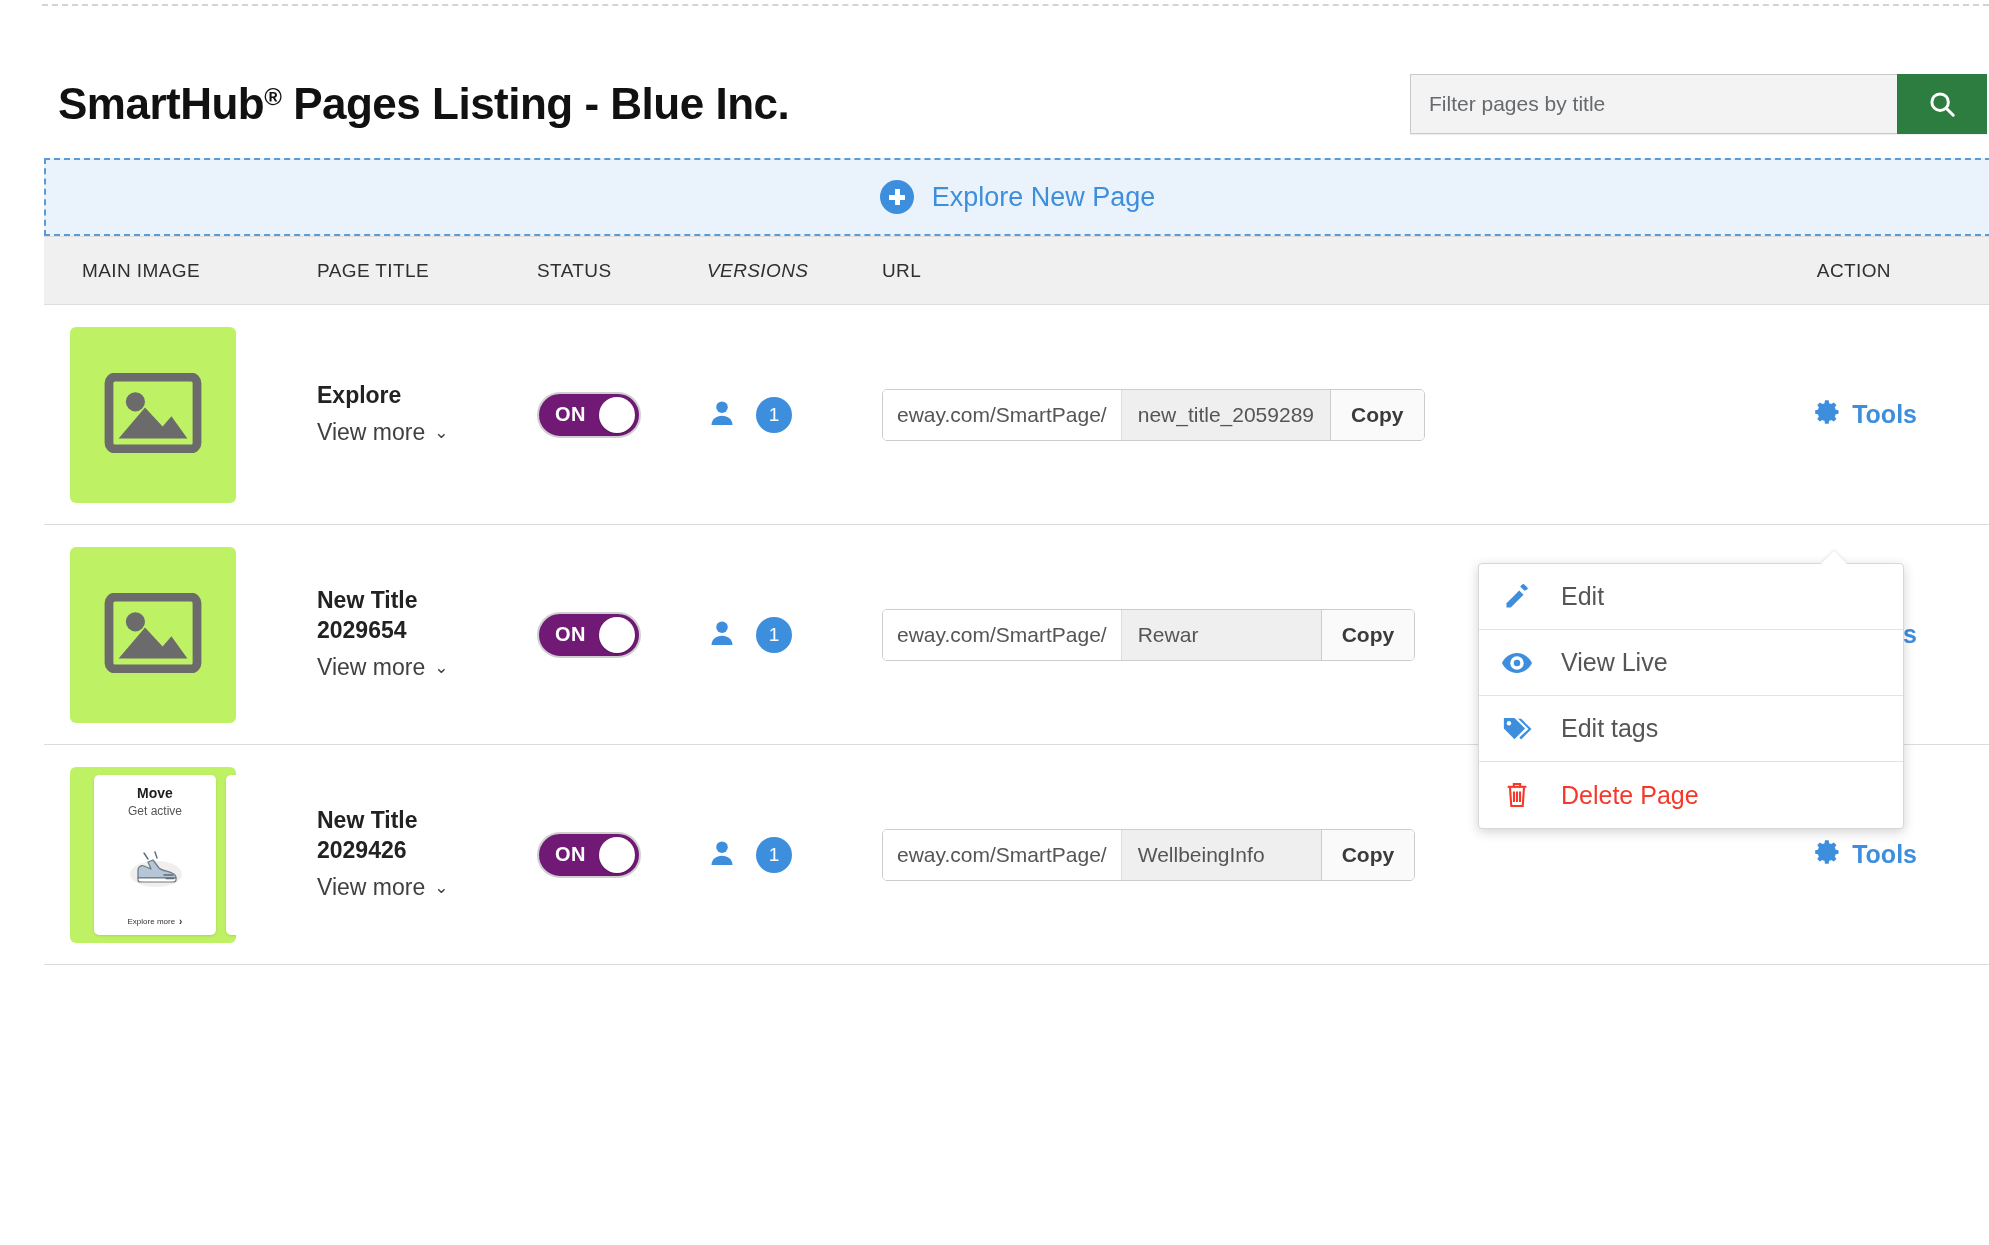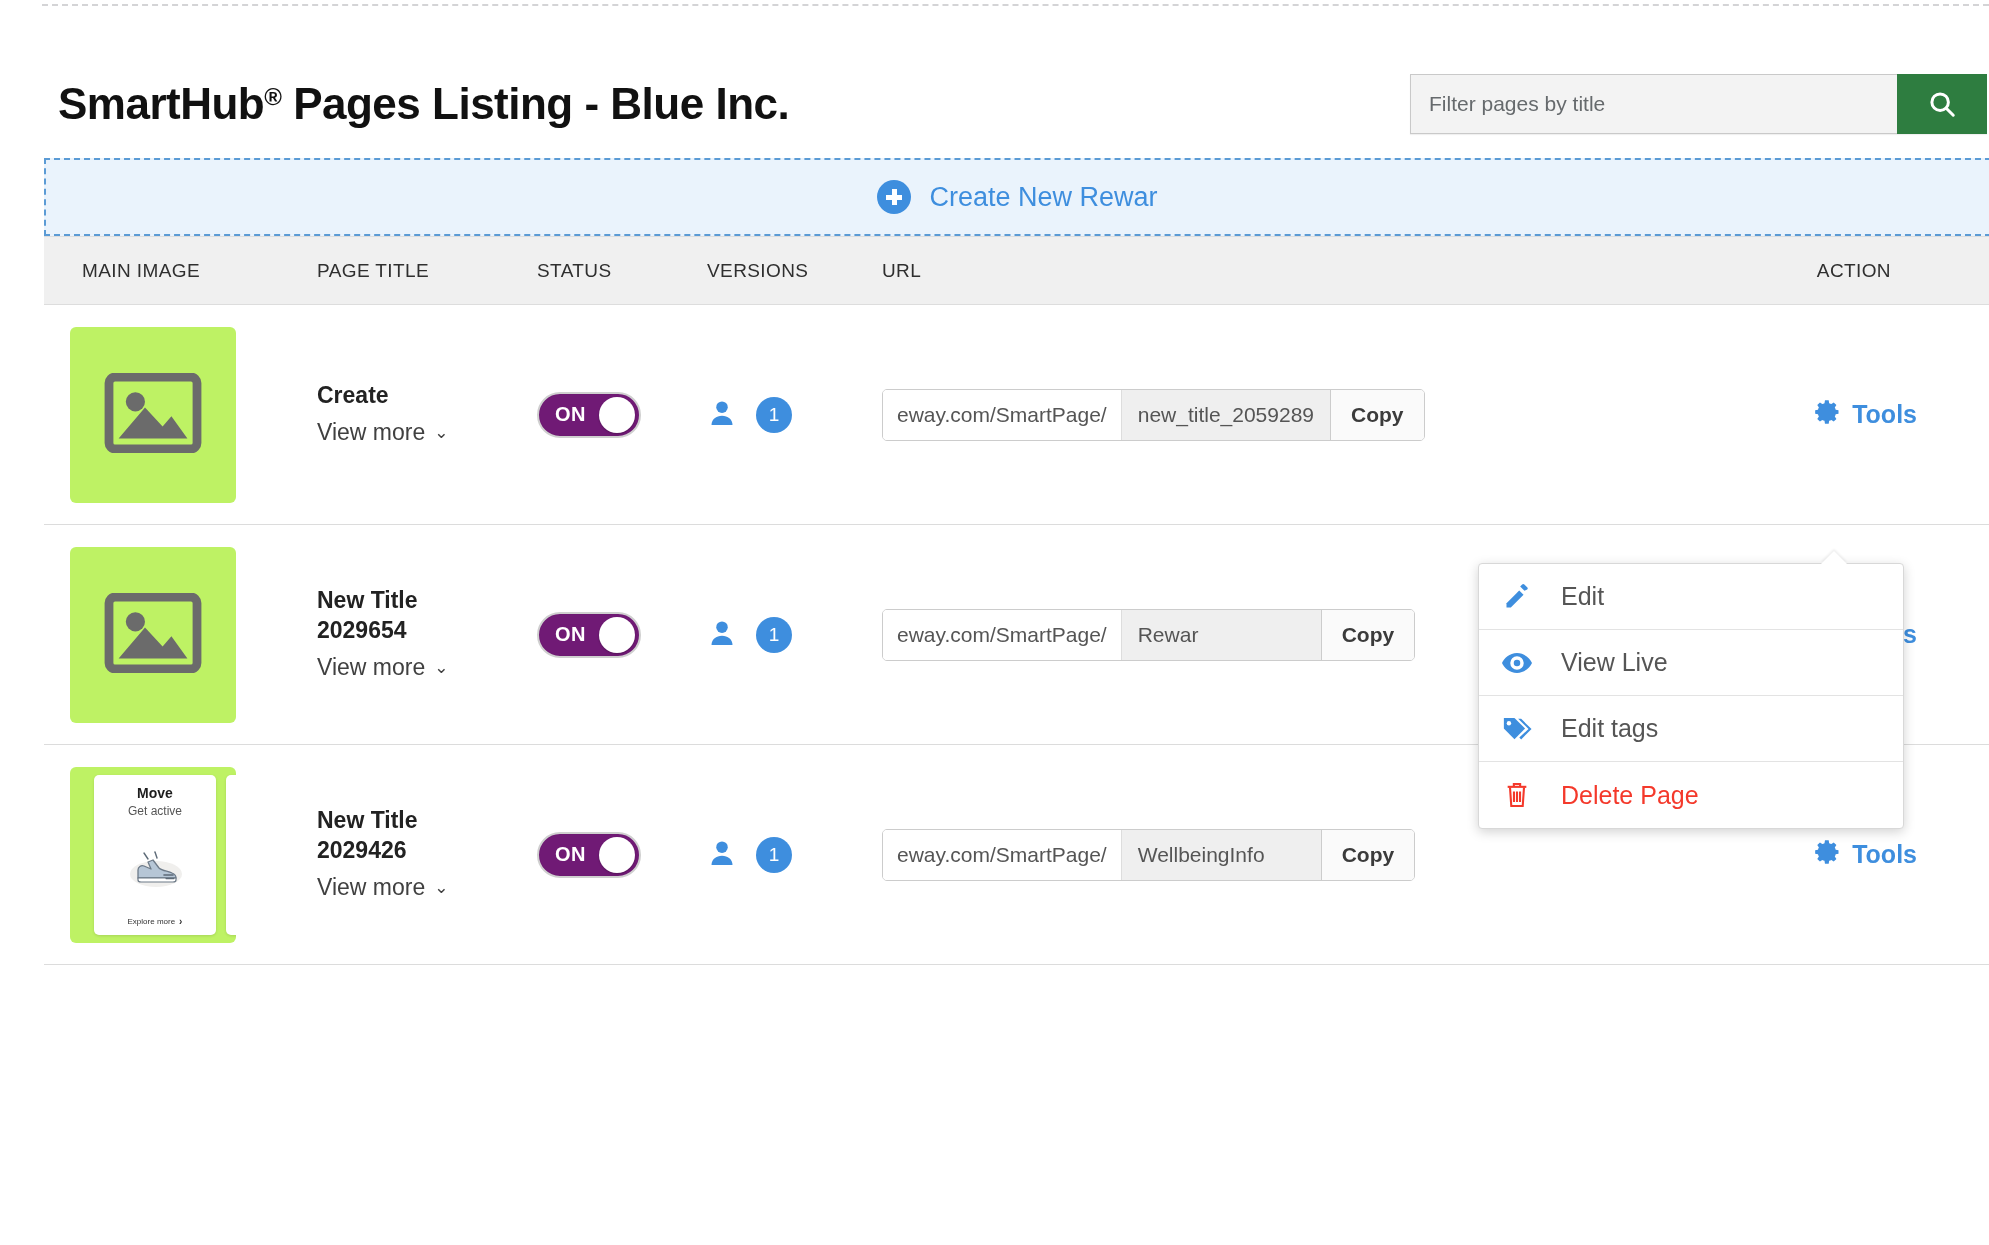--- a/index.html
+++ b/index.html
@@ -114,21 +114,21 @@
     height: 68px;
     font-size: 19px;
     font-weight: normal;
     color: #2f2f2f;
     text-align: left;
     letter-spacing: .4px;
   }
   .col-img    { width: 272px; padding-left: 38px; }
   .col-title  { width: 220px; }
   .col-status { width: 170px; }
-  .col-vers   { width: 175px; }
+  .col-vers   { width: 175px; font-style: italic; }
   .col-url    { width: 600px; }
   .col-action { text-align: right !important; padding-right: 100px; }
 
   .tbl tbody td {
     border-bottom: 1px solid #dcdcdc;
     vertical-align: middle;
     background: #ffffff;
   }
   .row-h { height: 220px; }
 
@@ -327,21 +327,21 @@
             <line x1="15.6" y1="15.6" x2="21" y2="21"></line>
           </svg>
         </span>
       </button>
     </div>
   </div>
 
   <div class="create-banner">
     <div class="create-inner">
       <span class="plus-icon"></span>
-      <span class="create-label">Create New Rewar</span>
+      <span class="create-label">Explore New Page</span>
     </div>
   </div>
 
   <table class="tbl">
     <thead>
       <tr>
         <th class="col-img">MAIN IMAGE</th>
         <th class="col-title">PAGE TITLE</th>
         <th class="col-status">STATUS</th>
         <th class="col-vers">VERSIONS</th>
@@ -358,21 +358,21 @@
               <svg width="98" height="80" viewBox="0 0 24 20">
                 <rect x="1" y="1" width="22" height="18" rx="1.5" fill="none" stroke="#6b6b6b" stroke-width="2.2"></rect>
                 <circle cx="7.6" cy="7.2" r="2.4" fill="#6b6b6b"></circle>
                 <path d="M3.4 16.4 L10 8.6 L14.4 13.4 L16.6 10.8 L20.6 16.4 Z" fill="#6b6b6b"></path>
               </svg>
             </span>
           </div>
         </td>
         <td>
           <div class="ptitle">
-            <span>Create</span>
+            <span>Explore</span>
           </div>
           <div class="viewmore">
             <span>View more</span>
             <span class="caret">⌄</span>
           </div>
         </td>
         <td>
           <div class="toggle">
             <span class="lbl">ON</span>
             <span class="knob"></span>

